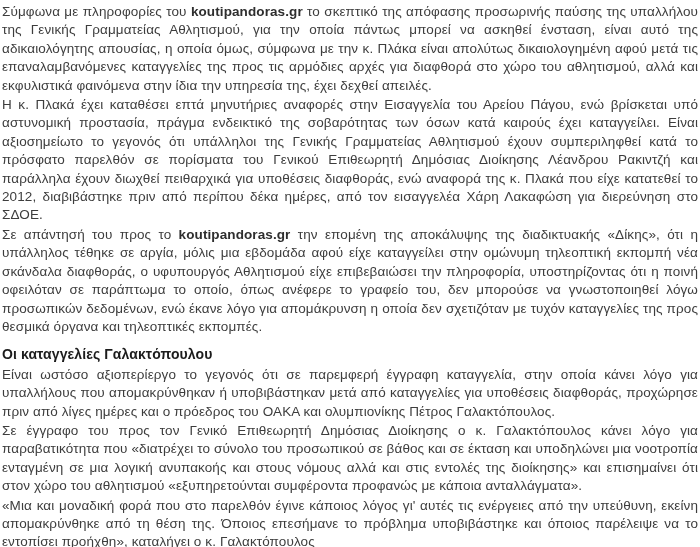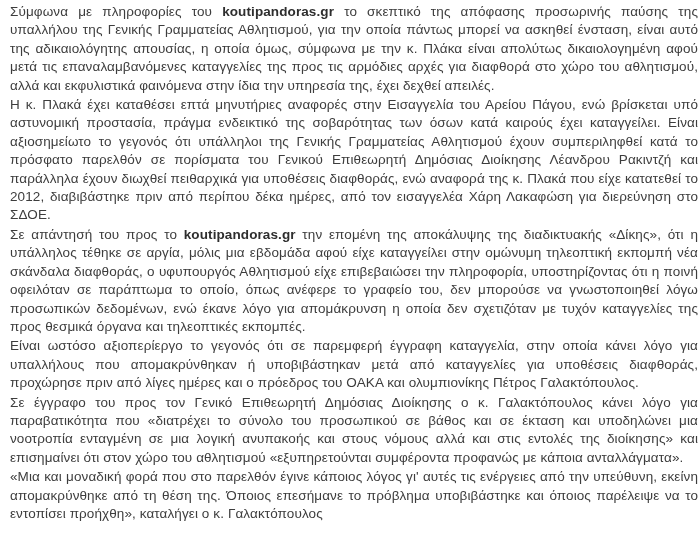--- a/index.html
+++ b/index.html
@@ -16,21 +16,21 @@
   }
   .article {
     font-family: "Liberation Sans", "DejaVu Sans", sans-serif;
     font-size: 13.5px;
     line-height: 18.4px;
     color: #3d3d3d;
     text-align: justify;
     letter-spacing: 0.1px;
   }
   .article p {
-    margin: 0 0 1px 8px;
+    margin: 0 0 1px 0;
   }
   .article h2 {
     font-size: 14px;
     line-height: 18.4px;
     font-weight: bold;
     color: #1c1c1c;
     margin: 9px 0 2px 0;
     text-align: left;
   }
   .site-name {
@@ -42,20 +42,21 @@
 <body>
 
 <div class="article">
 
   <p><span>Σύμφωνα με πληροφορίες του </span><span class="site-name">koutipandoras.gr</span><span> το σκεπτικό της απόφασης προσωρινής παύσης της υπαλλήλου της Γενικής Γραμματείας Αθλητισμού, για την οποία πάντως μπορεί να ασκηθεί ένσταση, είναι αυτό της αδικαιολόγητης απουσίας, η οποία όμως, σύμφωνα με την κ. Πλάκα είναι απολύτως δικαιολογημένη αφού μετά τις επαναλαμβανόμενες καταγγελίες της προς τις αρμόδιες αρχές για διαφθορά στο χώρο του αθλητισμού, αλλά και εκφυλιστικά φαινόμενα στην ίδια την υπηρεσία της, έχει δεχθεί απειλές.</span></p>
 
   <p><span>Η κ. Πλακά έχει καταθέσει επτά μηνυτήριες αναφορές στην Εισαγγελία του Αρείου Πάγου, ενώ βρίσκεται υπό αστυνομική προστασία, πράγμα ενδεικτικό της σοβαρότητας των όσων κατά καιρούς έχει καταγγείλει. Είναι αξιοσημείωτο το γεγονός ότι υπάλληλοι της Γενικής Γραμματείας Αθλητισμού έχουν συμπεριληφθεί κατά το πρόσφατο παρελθόν σε πορίσματα του Γενικού Επιθεωρητή Δημόσιας Διοίκησης Λέανδρου Ρακιντζή και παράλληλα έχουν διωχθεί πειθαρχικά για υποθέσεις διαφθοράς, ενώ αναφορά της κ. Πλακά που είχε κατατεθεί το 2012, διαβιβάστηκε πριν από περίπου δέκα ημέρες, από τον εισαγγελέα Χάρη Λακαφώση για διερεύνηση στο ΣΔΟΕ.</span></p>
 
   <p><span>Σε απάντησή του προς το </span><span class="site-name">koutipandoras.gr</span><span> την επομένη της αποκάλυψης της διαδικτυακής «Δίκης», ότι η υπάλληλος τέθηκε σε αργία, μόλις μια εβδομάδα αφού είχε καταγγείλει στην ομώνυμη τηλεοπτική εκπομπή νέα σκάνδαλα διαφθοράς, ο υφυπουργός Αθλητισμού είχε επιβεβαιώσει την πληροφορία, υποστηρίζοντας ότι η ποινή οφειλόταν σε παράπτωμα το οποίο, όπως ανέφερε το γραφείο του, δεν μπορούσε να γνωστοποιηθεί λόγω προσωπικών δεδομένων, ενώ έκανε λόγο για απομάκρυνση η οποία δεν σχετιζόταν με τυχόν καταγγελίες της προς θεσμικά όργανα και τηλεοπτικές εκπομπές.</span></p>
 
+  <h2>Οι καταγγελίες Γαλακτόπουλου</h2>
 
   <p><span>Είναι ωστόσο αξιοπερίεργο το γεγονός ότι σε παρεμφερή έγγραφη καταγγελία, στην οποία κάνει λόγο για υπαλλήλους που απομακρύνθηκαν ή υποβιβάστηκαν μετά από καταγγελίες για υποθέσεις διαφθοράς, προχώρησε πριν από λίγες ημέρες και ο πρόεδρος του ΟΑΚΑ και ολυμπιονίκης Πέτρος Γαλακτόπουλος.</span></p>
 
   <p><span>Σε έγγραφο του προς τον Γενικό Επιθεωρητή Δημόσιας Διοίκησης ο κ. Γαλακτόπουλος κάνει λόγο για παραβατικότητα που «διατρέχει το σύνολο του προσωπικού σε βάθος και σε έκταση και υποδηλώνει μια νοοτροπία ενταγμένη σε μια λογική ανυπακοής και στους νόμους αλλά και στις εντολές της διοίκησης» και επισημαίνει ότι στον χώρο του αθλητισμού «εξυπηρετούνται συμφέροντα προφανώς με κάποια ανταλλάγματα».</span></p>
 
   <p><span>«Μια και μοναδική φορά που στο παρελθόν έγινε κάποιος λόγος γι' αυτές τις ενέργειες από την υπεύθυνη, εκείνη απομακρύνθηκε από τη θέση της. Όποιος επεσήμανε το πρόβλημα υποβιβάστηκε και όποιος παρέλειψε να το εντοπίσει προήχθη», καταλήγει ο κ. Γαλακτόπουλος</span></p>
 
 </div>
 
 </body></html>

